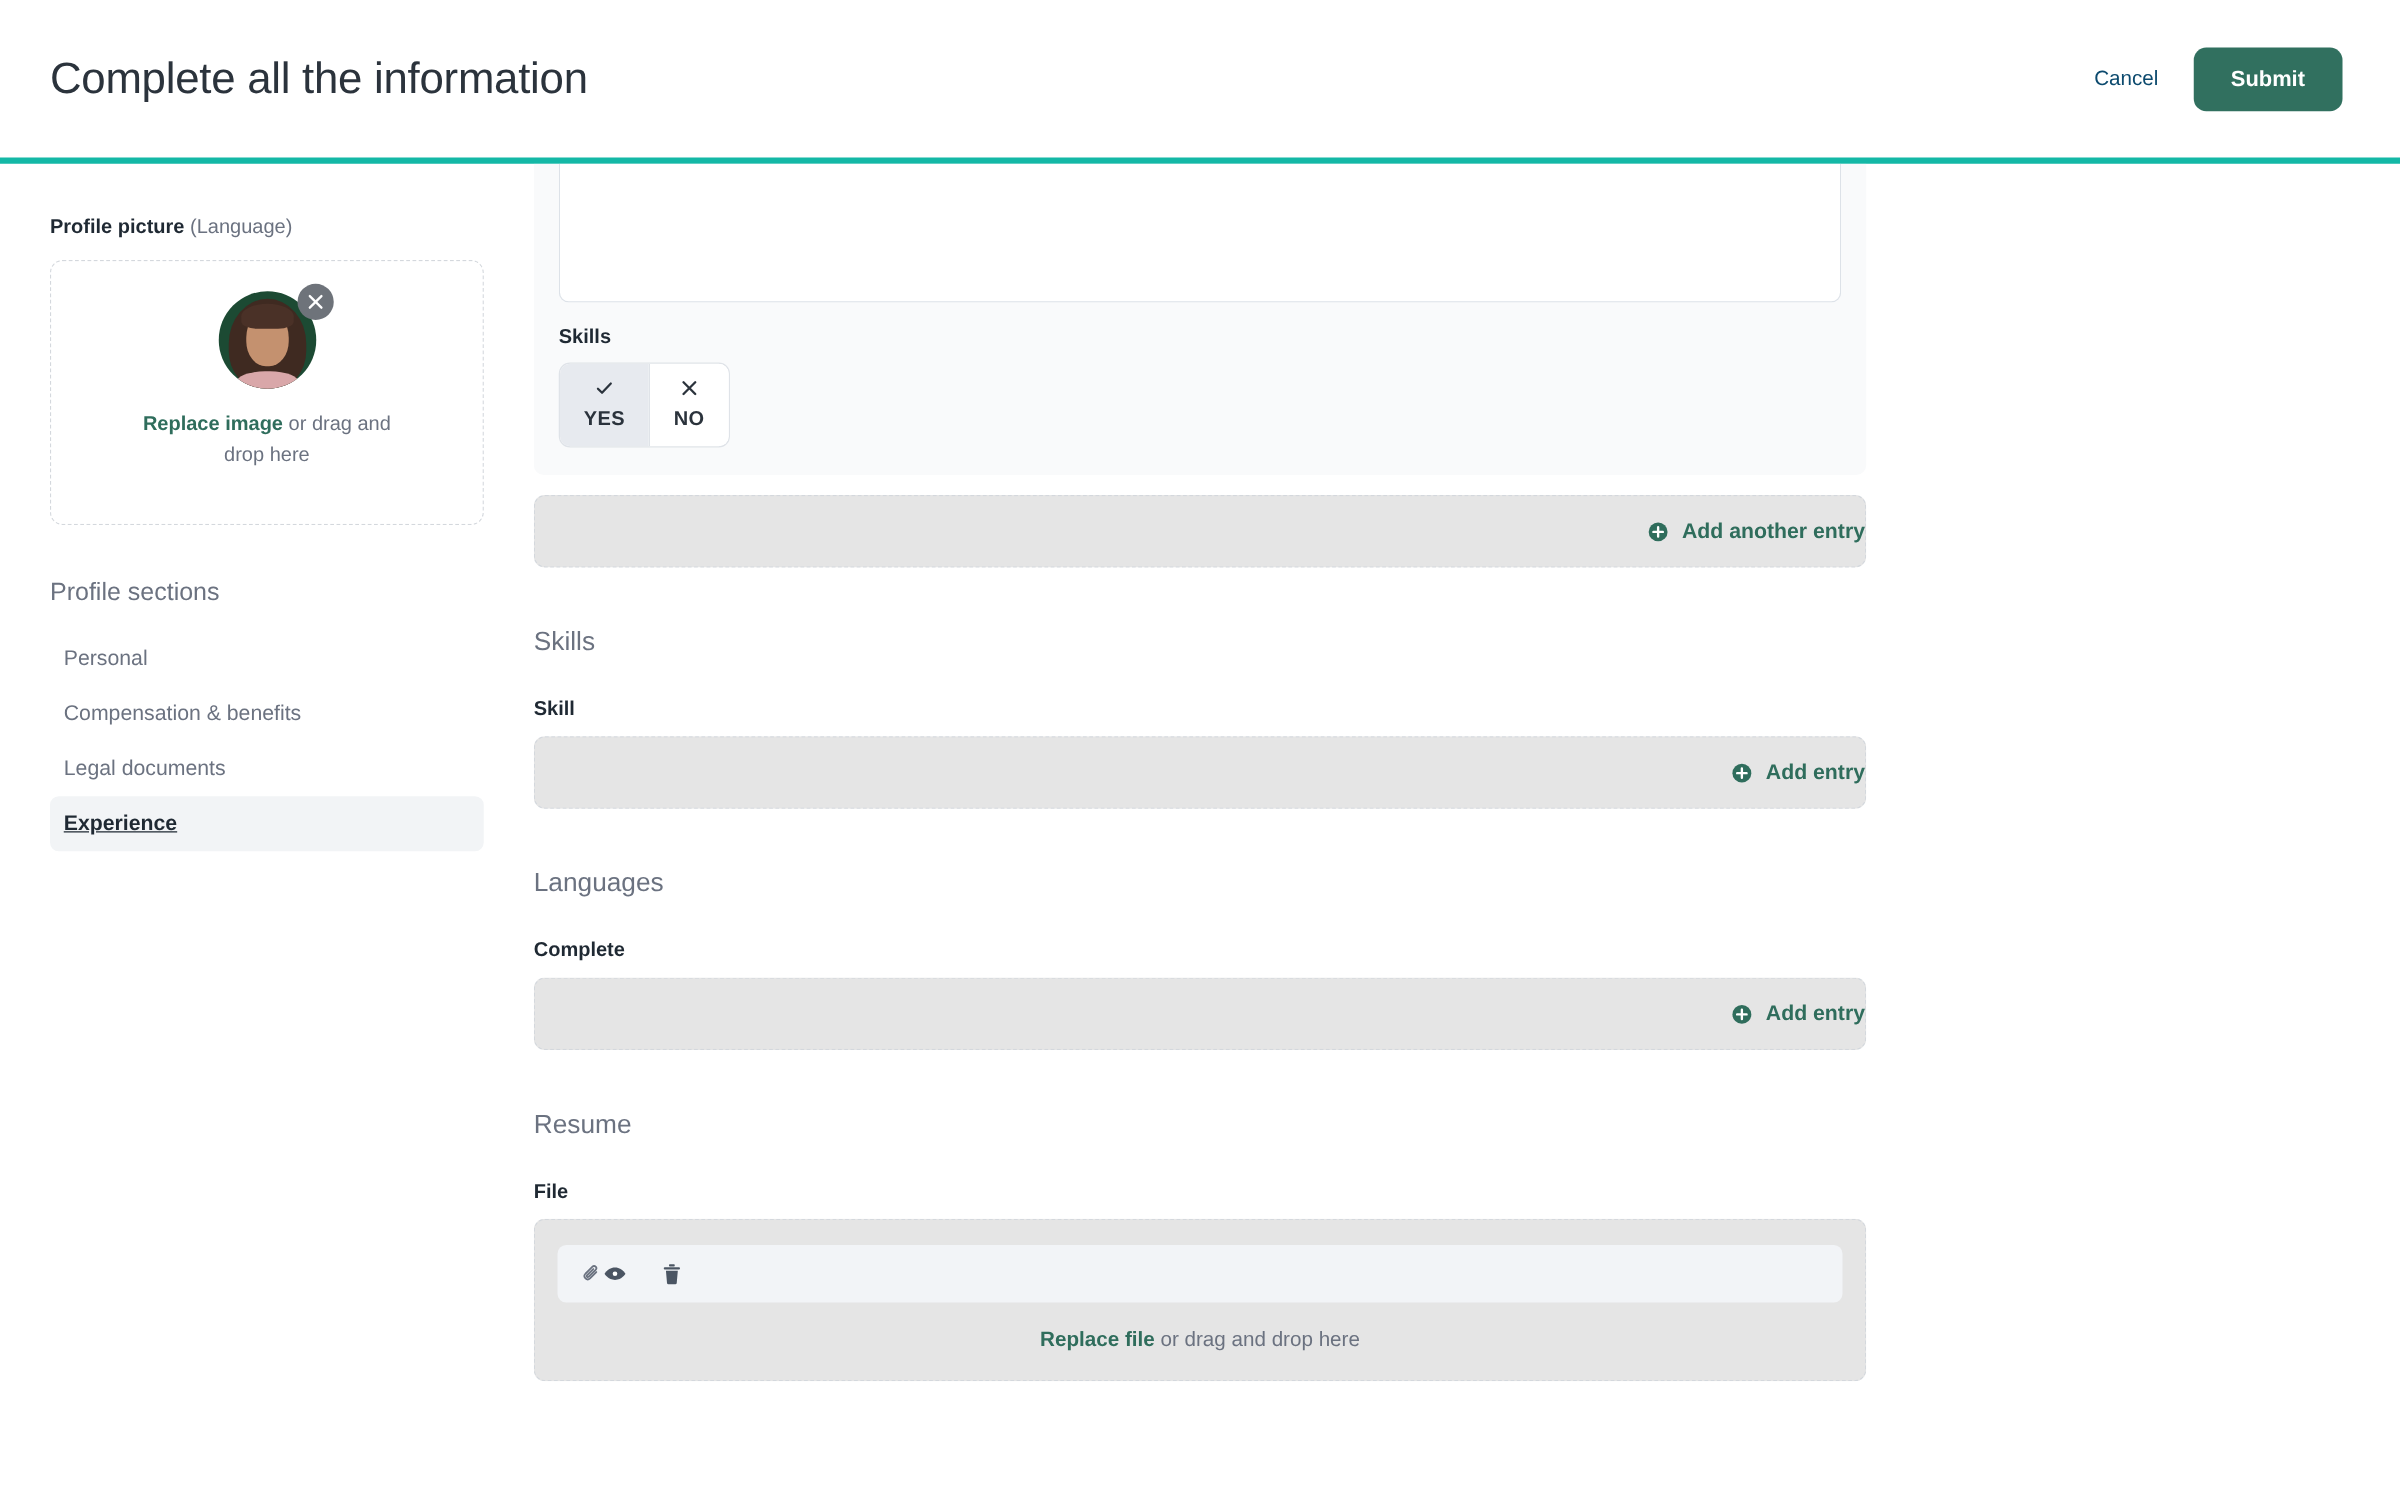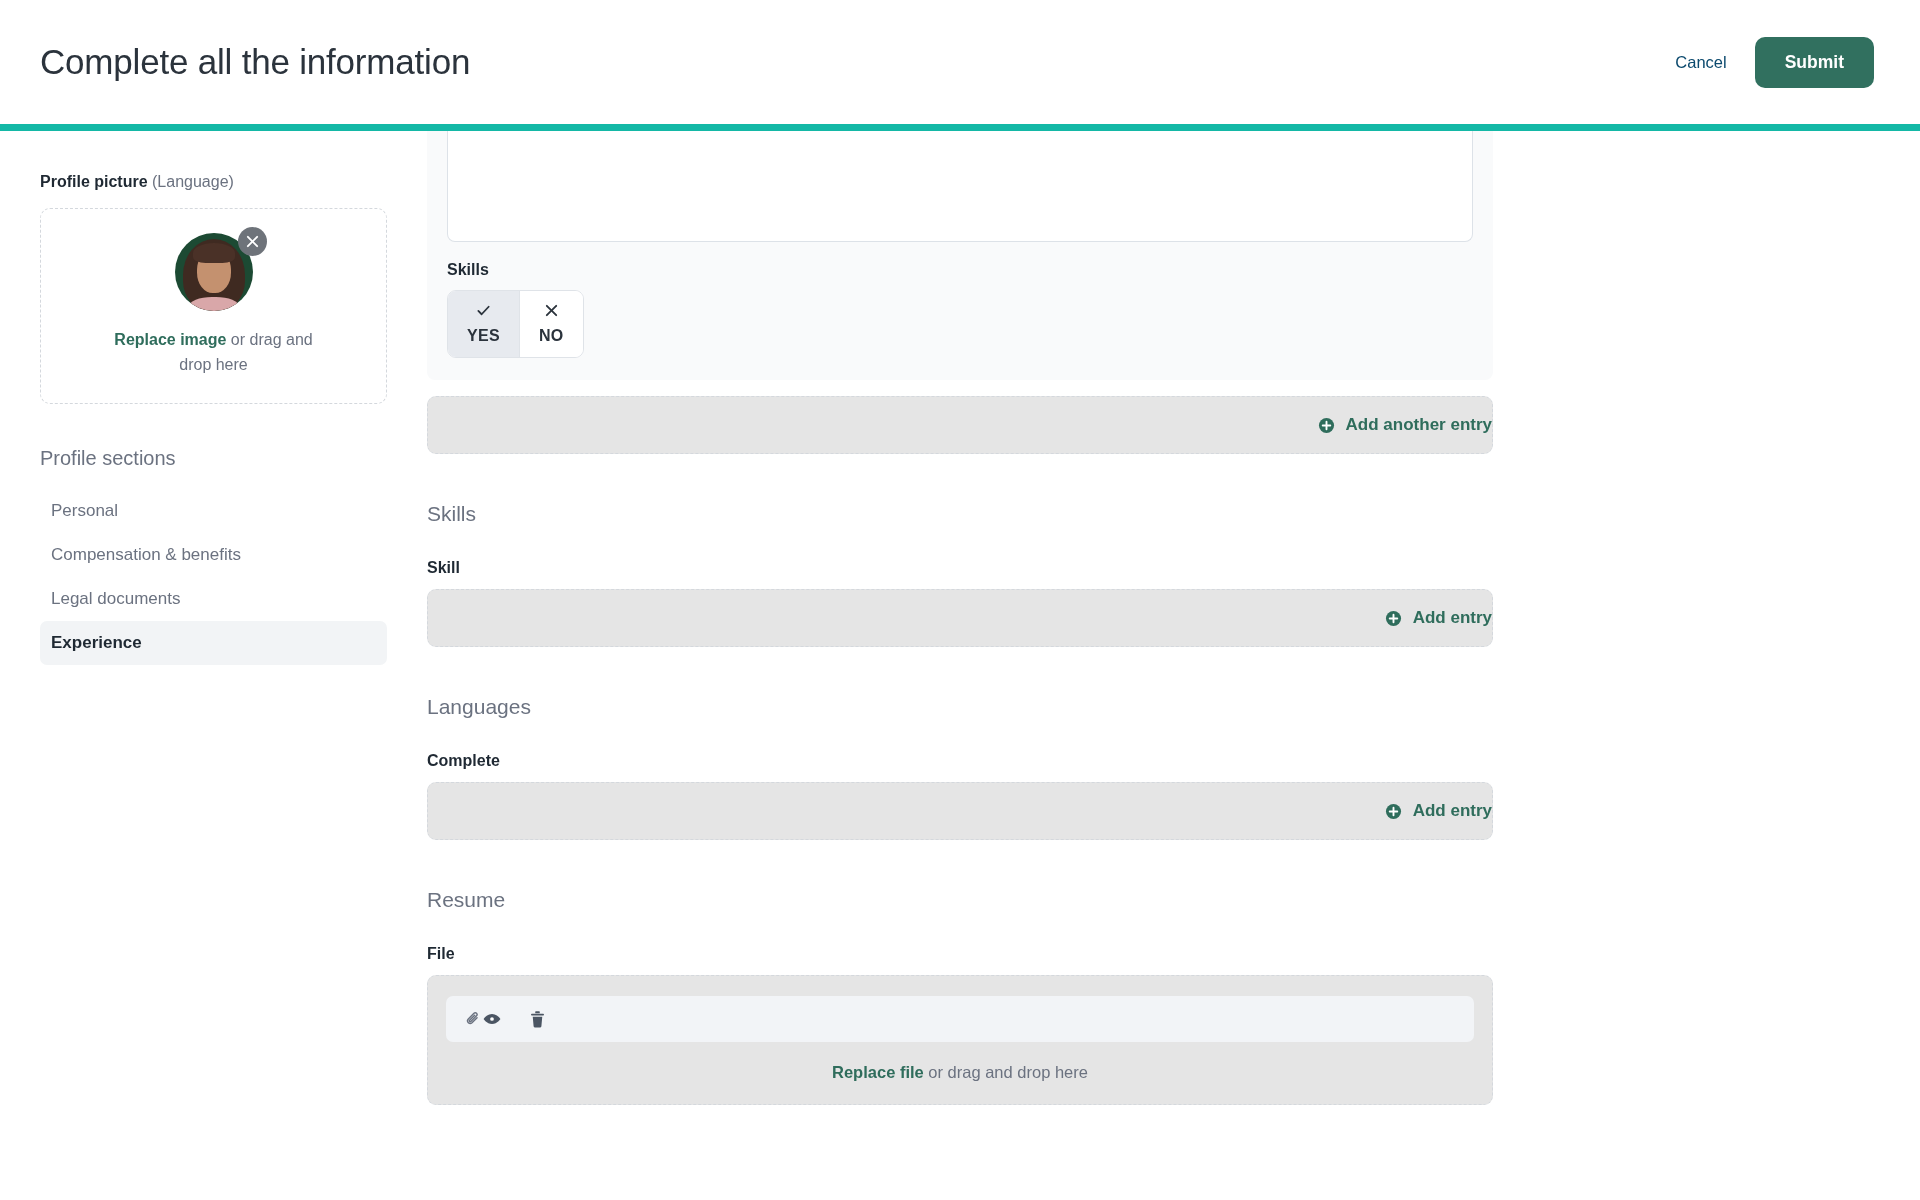--- a/index.html
+++ b/index.html
@@ -12,21 +12,21 @@
     font-family: "Liberation Sans", sans-serif;
     color: #1f2933;
     -webkit-font-smoothing: antialiased;
   }
 
   
   .app-header {
     position: relative;
     height: 131px;
     background: #ffffff;
-    border-bottom: 7px solid #14b8a6;
+    border-bottom: 5px solid #14b8a6;
     display: flex;
     align-items: center;
     justify-content: space-between;
     padding: 0 46px 0 40px;
   }
   .page-title {
     font-size: 35px;
     font-weight: 400;
     letter-spacing: -0.2px;
     color: #2b333c;
@@ -143,21 +143,21 @@
     display: flex;
     align-items: center;
     justify-content: center;
     cursor: pointer;
   }
   .dropzone-text {
     font-size: 16px;
     line-height: 25px;
     color: #6b7280;
     max-width: 230px;
-    margin: 0 auto;
+    margin: 16px auto;
   }
   .link-green { color: #2f6d5c; font-weight: 700; cursor: pointer; }
 
   .sections-title {
     margin: 43px 0 19px;
     font-size: 20px;
     color: #6b7280;
     font-weight: 400;
   }
   .section-list { list-style: none; }
@@ -165,20 +165,21 @@
     font-size: 17px;
     color: #6b7280;
     padding: 12px 11px;
     border-radius: 7px;
     cursor: pointer;
   }
   .section-item.active {
     background: #f2f4f6;
     color: #1f2933;
     font-weight: 700;
+    text-decoration: underline;
   }
 
   
   .main {
     width: 1335px;
     padding-right: 0;
     position: relative;
     overflow: hidden;
     height: 1069px;
   }

